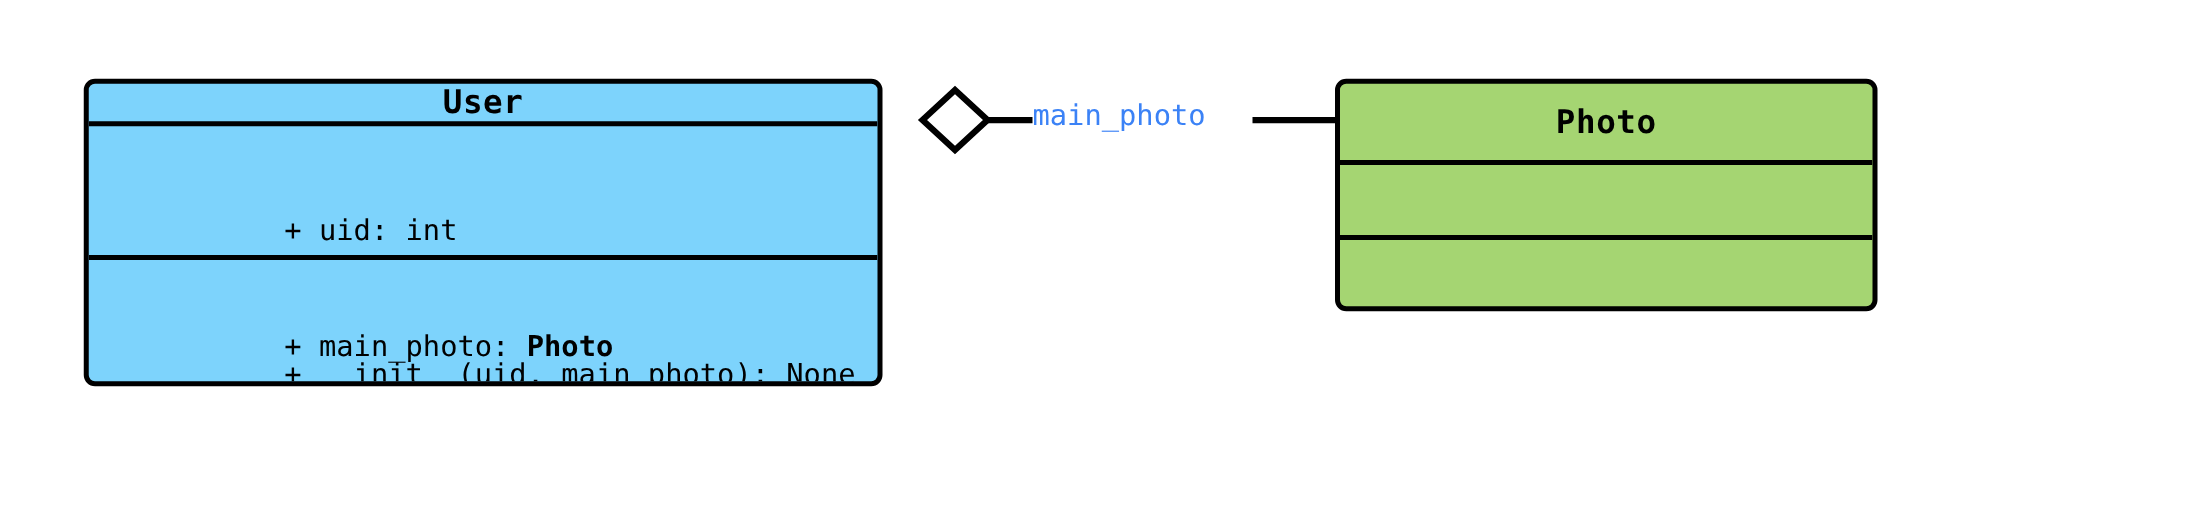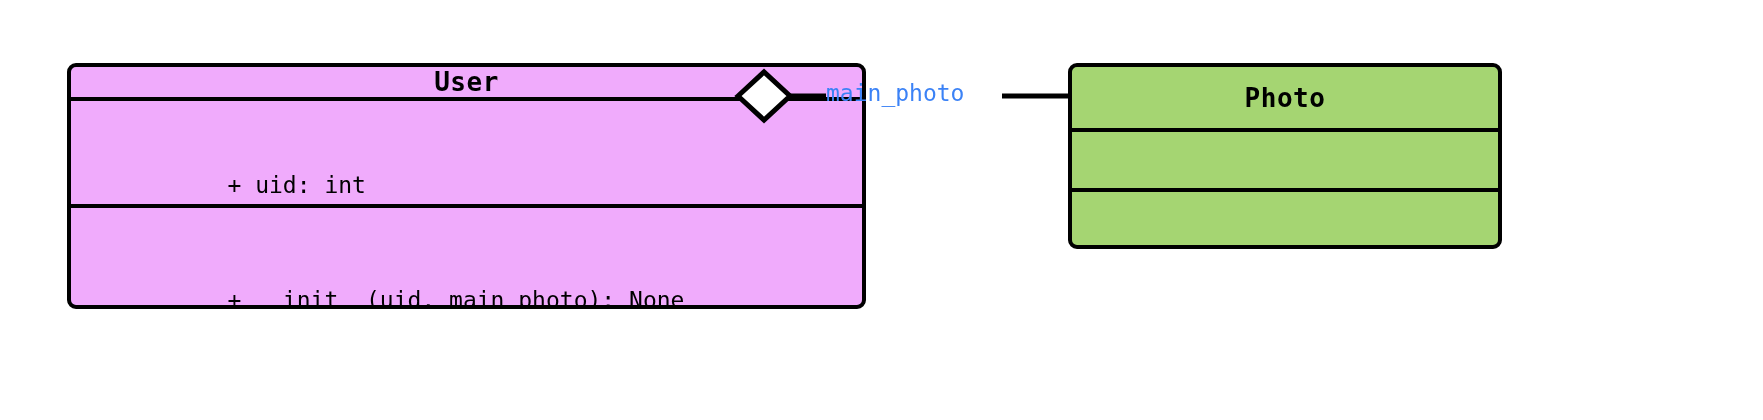--- a/index.html
+++ b/index.html
@@ -30,23 +30,23 @@
     border: 4px solid #000000;
     border-radius: 9px;
     overflow: hidden;
     display: flex;
     flex-direction: column;
   }
 
   .uml-class.class-user {
     left: 67px;
     top: 63px;
-    width: 799px;
+    width: 639px;
     height: 246px;
-    background: #f0abfc;
+    background: #7dd3fc;
   }
 
   .uml-class.class-photo {
     left: 1068px;
     top: 63px;
     width: 434px;
     height: 186px;
     background: #a5d572;
   }
 
@@ -136,20 +136,23 @@
 
   <div class="uml-class class-user">
     <div class="compartment compartment-title">
       <span class="class-title-text">User</span>
     </div>
     <div class="compartment compartment-attrs">
       <div class="member-list">
         <div class="member-row">
           <span>+ uid: int</span>
         </div>
+        <div class="member-row">
+          <span>+ main_photo: </span><span class="type-ref">Photo</span>
+        </div>
       </div>
     </div>
     <div class="compartment compartment-methods">
       <div class="member-list">
         <div class="member-row">
           <span>+ __init__(uid, main_photo): None</span>
         </div>
       </div>
     </div>
   </div>

